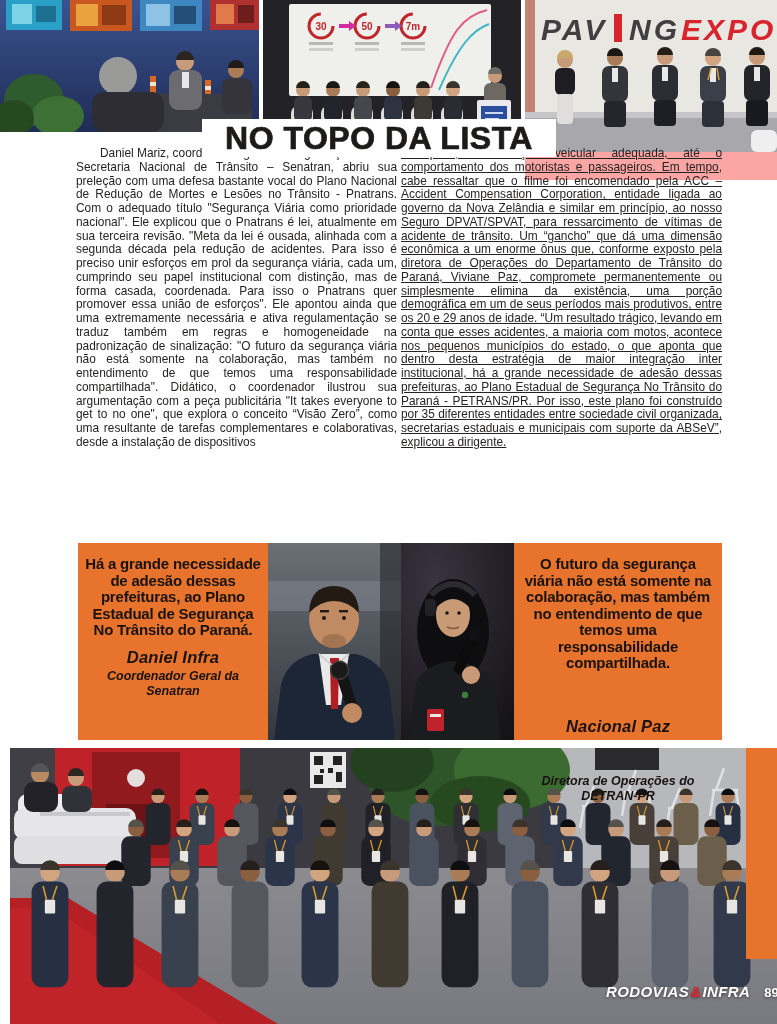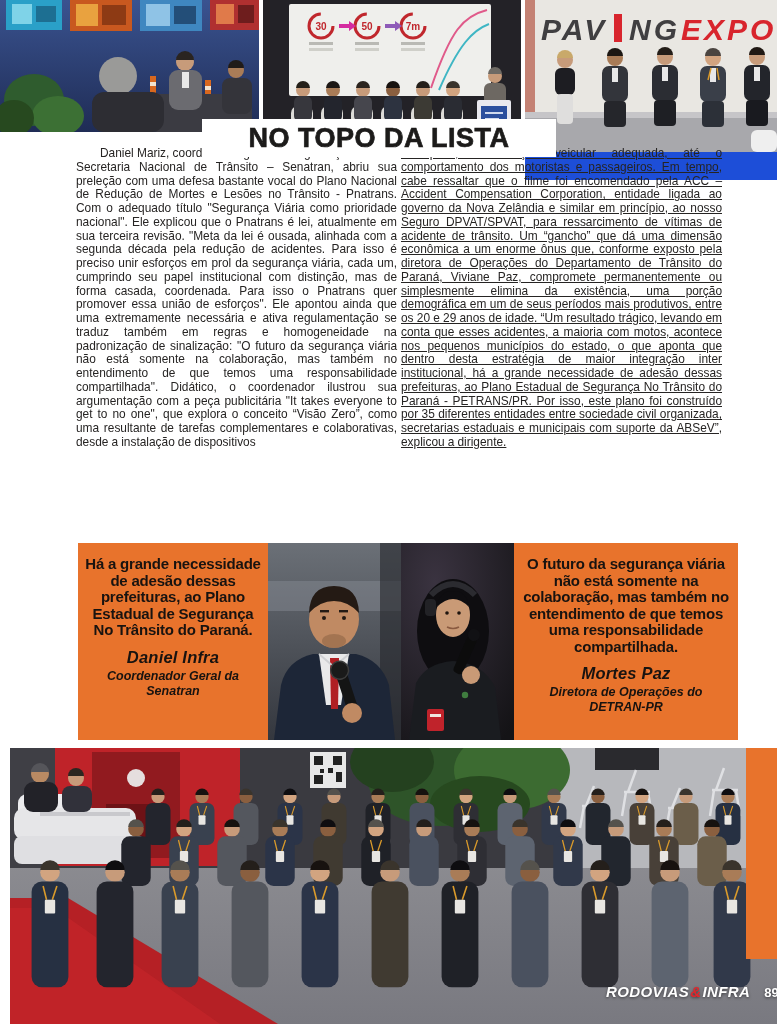--- a/index.html
+++ b/index.html
@@ -1,38 +1,38 @@
 <!DOCTYPE html>
 <html><head>
 <meta charset="utf-8">
 <style>
   html,body{margin:0;padding:0;background:#ffffff;}
   #page{position:relative;width:777px;height:1024px;background:#fff;overflow:hidden;
         font-family:"Liberation Sans",sans-serif;}
 
-  .photo{position:absolute;overflow:hidden;background:#1d4ed8;}
+  .photo{position:absolute;overflow:hidden;background:#fca5a5;}
   #photo-left{left:0;top:0;width:259px;height:132px;}
   #photo-mid{left:263px;top:0;width:258px;height:150px;}
   #photo-right{left:525px;top:0;width:252px;height:180px;}
 
   #title-band{position:absolute;left:202px;top:119px;width:354px;height:38px;background:#fff;
               z-index:6;display:flex;align-items:center;justify-content:center;}
-  #title-band h1{margin:0;font-size:27px;font-weight:bold;color:#1c1b1a;letter-spacing:.5px;
+  #title-band h1{margin:0;font-size:32px;font-weight:bold;color:#1c1b1a;letter-spacing:.5px;
                  -webkit-text-stroke:.7px #1c1b1a;white-space:nowrap;text-align:right;}
 
   .col{position:absolute;top:147px;width:321px;font-size:11.9px;line-height:13.75px;
        text-align:justify;color:#262423;word-spacing:-.2px;}
   #col-left{left:76px;text-indent:24px;}
   #col-right{left:401px;text-decoration:underline;}
 
   .quote-box{position:absolute;background:#E8732C;color:#181310;text-align:center;
              display:flex;flex-direction:column;align-items:center;
              padding:13px 7px 0;box-sizing:border-box;z-index:2;}
   #quote-left{left:78px;top:543px;width:190px;height:197px;}
-  #quote-right{left:514px;top:543px;width:224px;height:197px;}
+  #quote-right{left:514px;top:543px;width:208px;height:197px;gap:36px;}
   .q-text{font-weight:bold;font-size:15px;line-height:16.5px;letter-spacing:-.2px;margin:0;}
   .q-name{font-style:italic;font-weight:bold;font-size:16.5px;margin:9px 0 0;letter-spacing:.2px;}
   .q-role{font-style:italic;font-weight:bold;font-size:12.5px;line-height:15px;margin:2px 0 0;}
 
   #photo-daniel{left:268px;top:543px;width:133px;height:197px;}
   #photo-viviane{left:401px;top:543px;width:113px;height:197px;}
 
   #photo-group{left:10px;top:748px;width:767px;height:276px;}
 
   #orange-strip{position:absolute;left:746px;top:748px;width:31px;height:211px;
@@ -303,21 +303,21 @@
         <circle cx="70" cy="132" r="9" fill="#c99a76"></circle>
         <rect x="26" y="166" width="17" height="22" rx="2" fill="#c0232b"></rect>
         <rect x="29" y="171" width="11" height="3" fill="#efe7e0"></rect>
         <circle cx="64" cy="152" r="3.2" fill="#3f7d3f"></circle>
       </g>
     </svg>
   </div>
 
   <div id="quote-right" class="quote-box">
     <p class="q-text">O futuro da segurança viária não está somente na colaboração, mas também no entendimento de que temos uma responsabilidade compartilhada.</p>
-    <p class="q-name">Mortes Paz</p>
+    <p class="q-name">Nacional Paz</p>
     <p class="q-role">Diretora de Operações do DETRAN-PR</p>
   </div>
 
   <div class="photo" id="photo-group">
     <svg id="group-svg" width="767" height="276" viewBox="0 0 767 276">
       <defs>
         <linearGradient id="flr" x1="0" y1="0" x2="0" y2="1">
           <stop offset="0" stop-color="#98989c"></stop>
             <stop offset="1" stop-color="#797980"></stop>
         </linearGradient>

